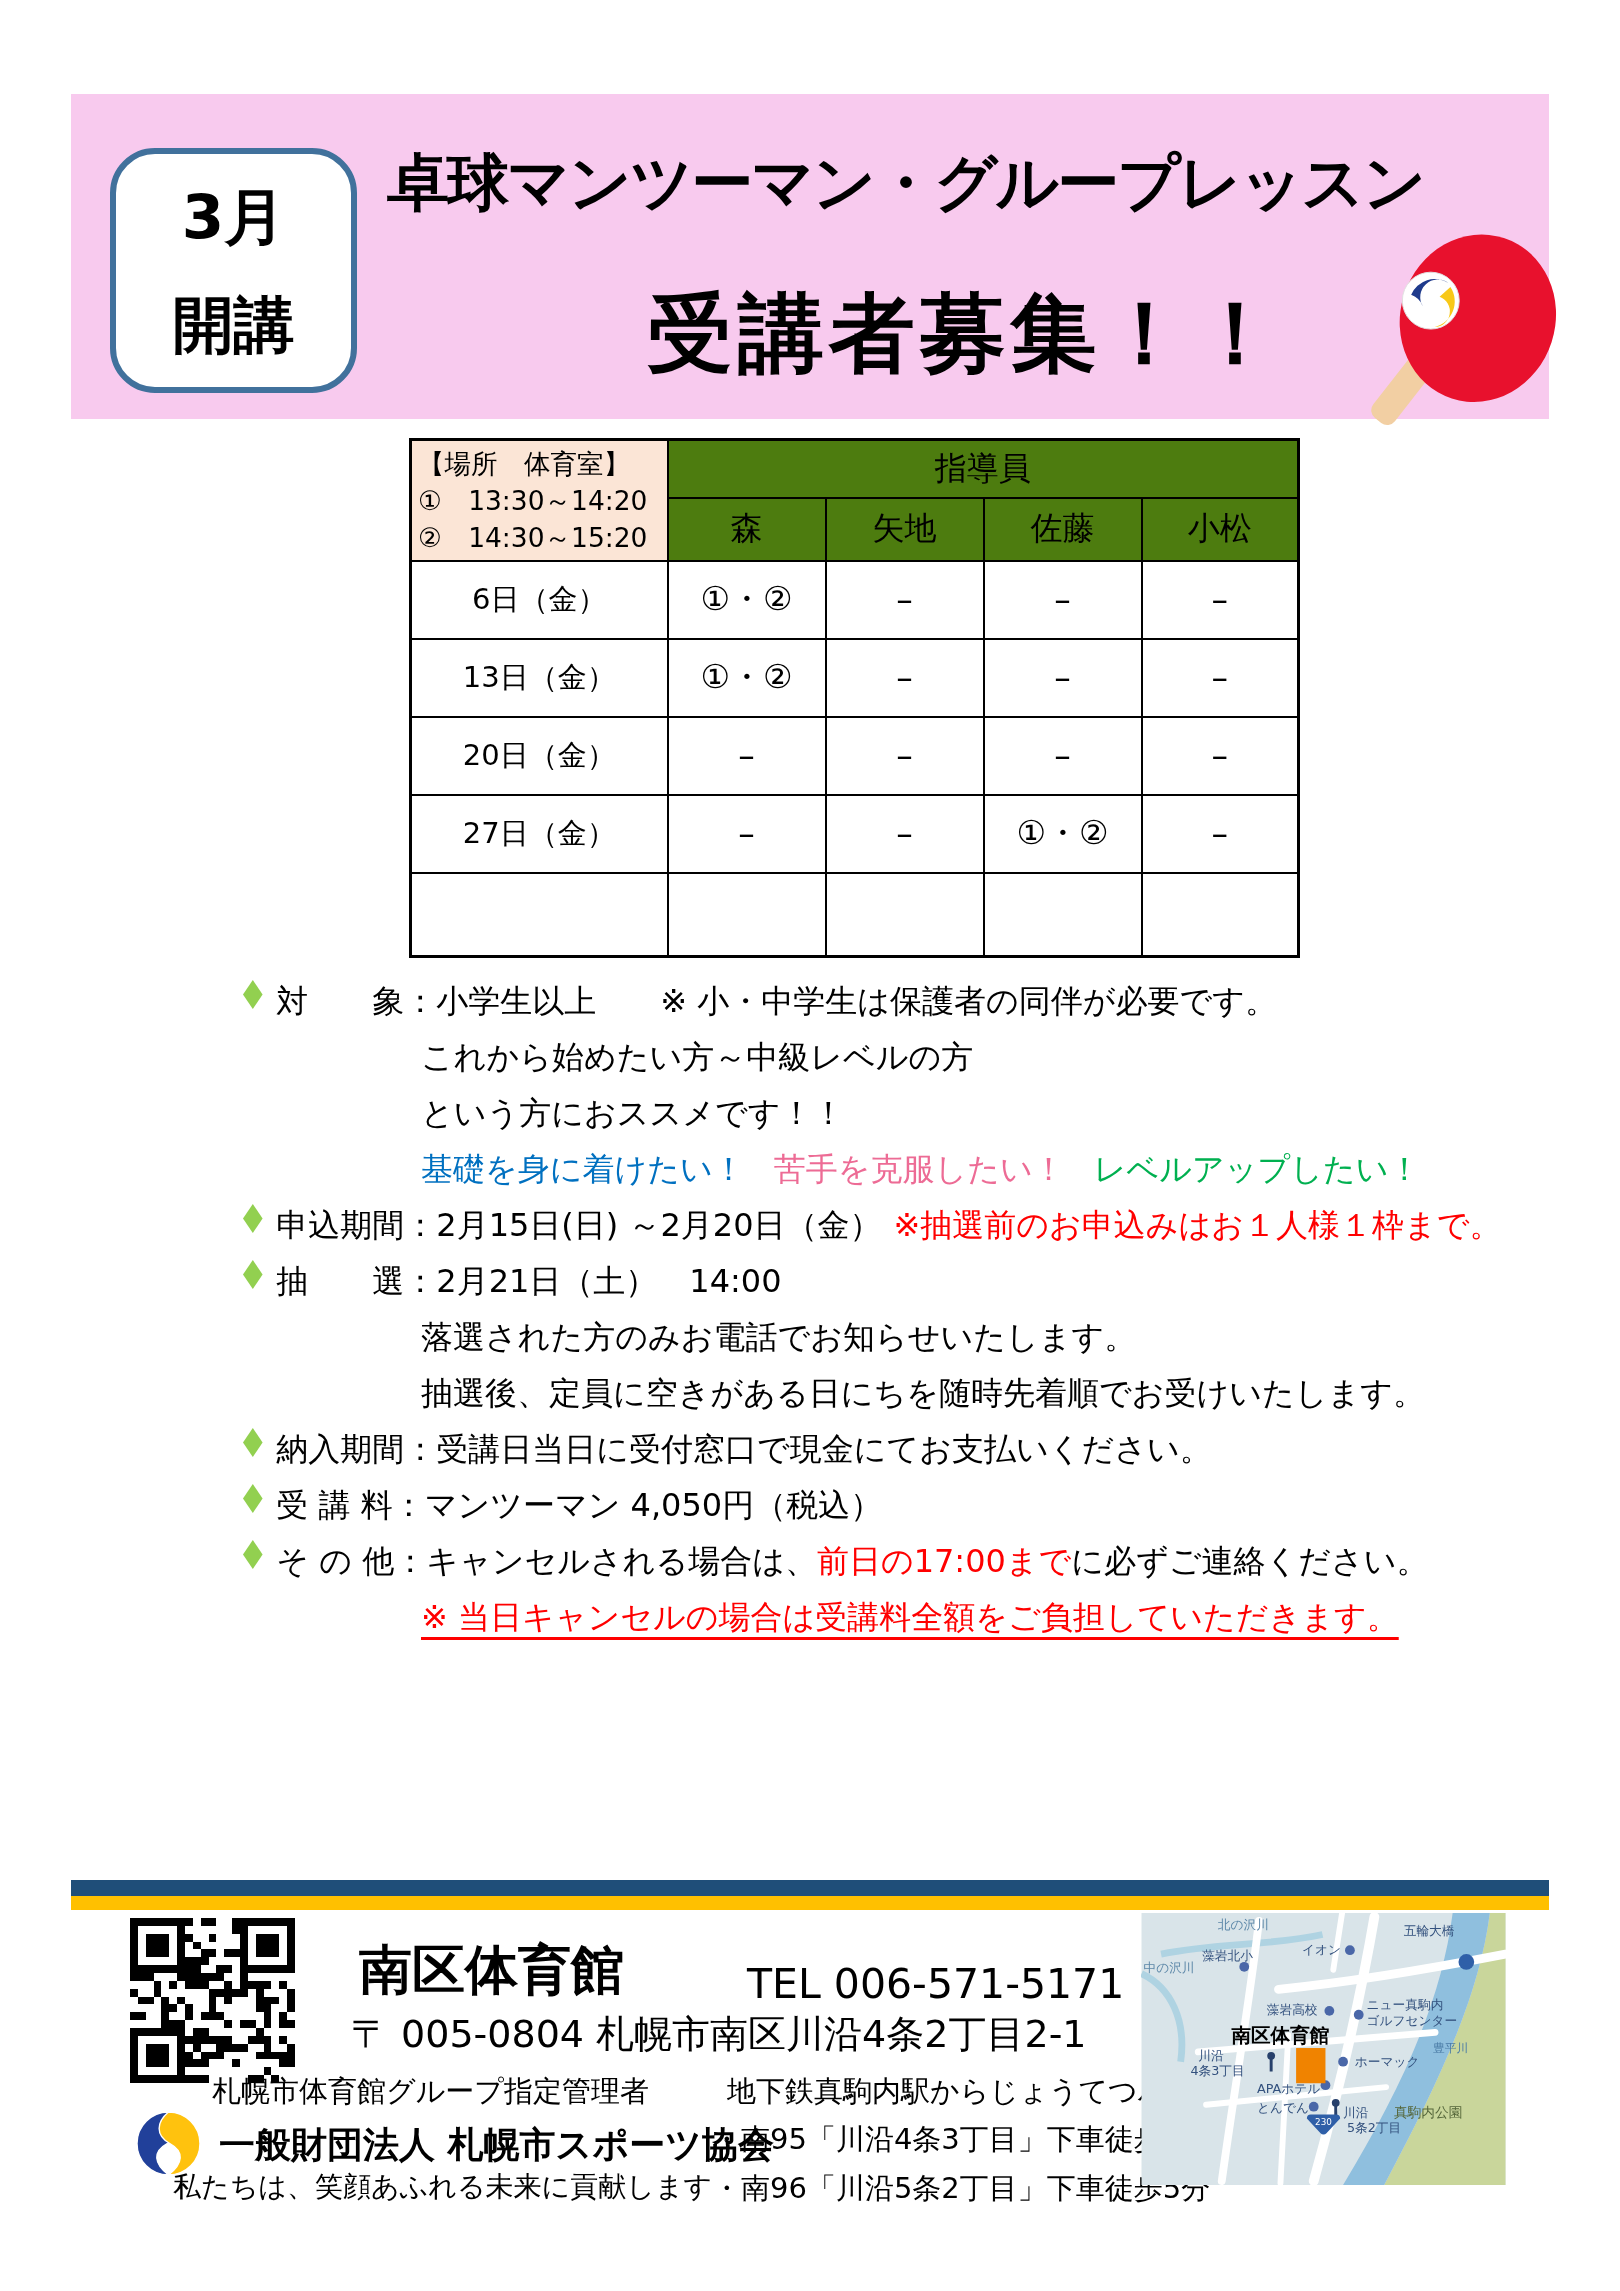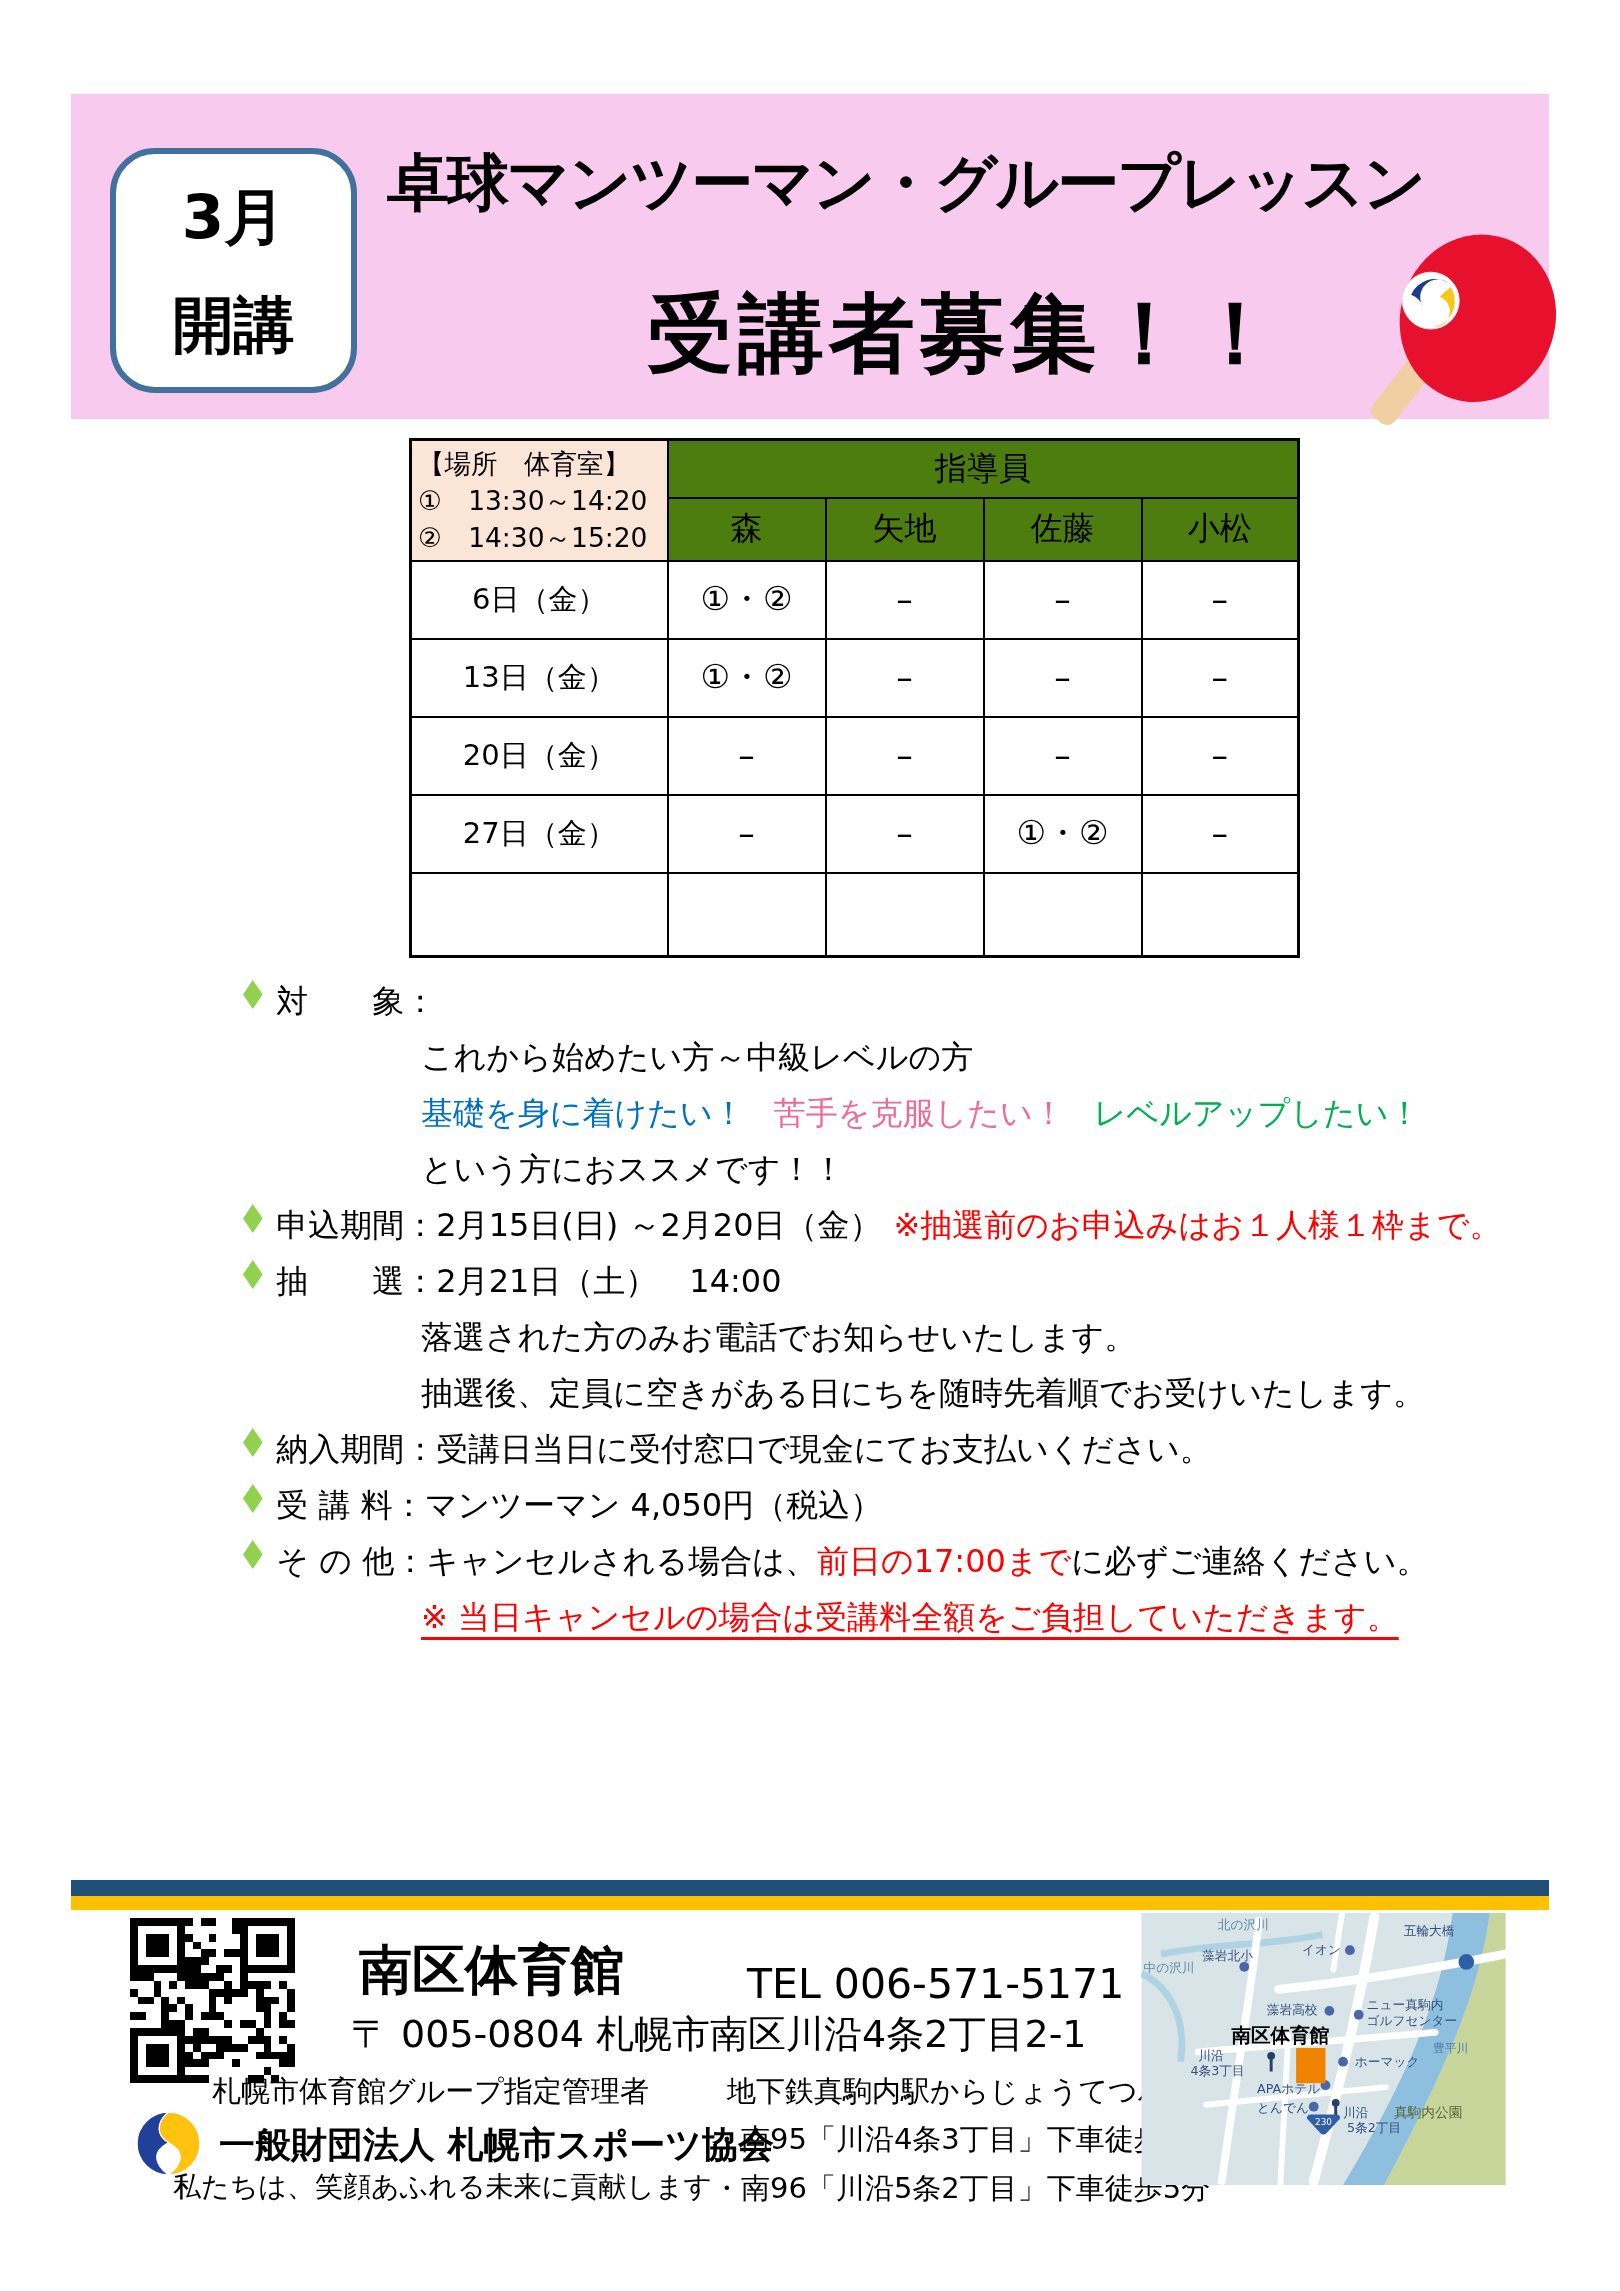--- a/index.html
+++ b/index.html
@@ -138,31 +138,32 @@
       <td class="val"></td>
       <td class="val"></td>
     </tr>
   </tbody>
     </table>
 
   <div class="details">
     <div class="dline">
       <span class="diamond"></span>
       <span>対　　象：</span>
+      <span>小学生以上　　※ 小・中学生は保護者の同伴が必要です。</span>
     </div>
     <div class="dline indent">
       <span>これから始めたい方～中級レベルの方</span>
+    </div>
+    <div class="dline indent">
+      <span>という方におススメです！！</span>
     </div>
     <div class="dline indent">
       <span class="c-blue gap">基礎を身に着けたい！</span>
       <span class="c-pink gap">苦手を克服したい！</span>
       <span class="c-green">レベルアップしたい！</span>
-    </div>
-    <div class="dline indent">
-      <span>という方におススメです！！</span>
     </div>
     <div class="dline">
       <span class="diamond"></span>
       <span>申込期間：</span>
       <span>2月15日(日) ～2月20日（金）</span>
       <span class="c-red ml">※抽選前のお申込みはお１人様１枠まで。</span>
     </div>
     <div class="dline">
       <span class="diamond"></span>
       <span>抽　　選：</span>

